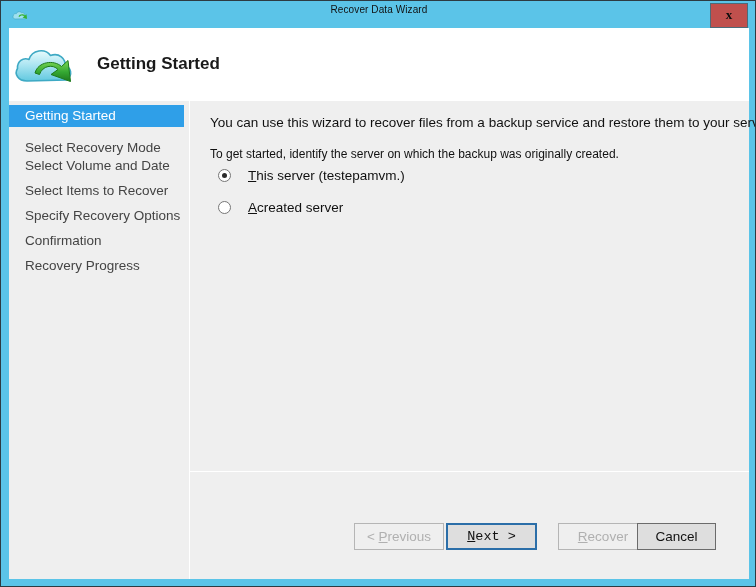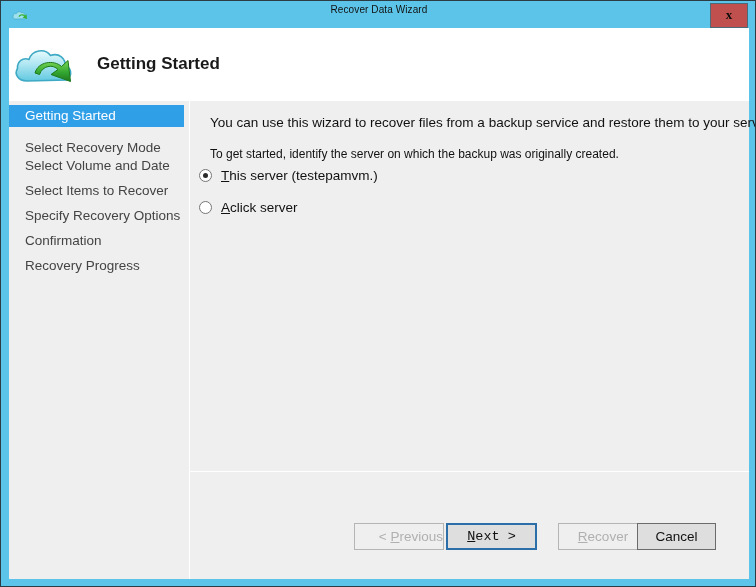--- a/index.html
+++ b/index.html
@@ -122,25 +122,26 @@
   }
   #prompt-text {
     position: absolute;
     left: 20px; top: 46px;
     font-size: 12px;
     color: #111111;
     white-space: nowrap;
   }
   .radio-row {
     position: absolute;
-    left: 9px;
+    left: 28px;
     height: 20px;
     display: flex;
     align-items: center;
     cursor: pointer;
+    gap: 8px;
   }
   .radio-mark {
     width: 13px; height: 13px;
     border-radius: 50%;
     border: 1px solid #767676;
     background: #ffffff;
     box-sizing: border-box;
     position: relative;
     flex: 0 0 auto;
   }
@@ -201,21 +202,21 @@
     color: #111111;
   }
   .btn.default {
     background: #dedede;
     border: 2px solid #2b6ea8;
     color: #111111;
     line-height: 23px;
     font-family: Liberation Mono, monospace;
   }
   .btn .acc { text-decoration: underline; }
-  #btn-previous { left: 164px; width: 90px; text-align: right; }
+  #btn-previous { left: 164px; width: 90px; }
   #btn-next     { left: 256px; width: 91px; }
   #btn-recover  { left: 352px; width: 90px; margin-left: 16px; }
   #btn-cancel   { left: 447px; width: 79px; }
 </style>
 </head>
 <body>
 
 <div id="window">
 
   <div id="titlebar">
@@ -263,21 +264,21 @@
       <div id="intro-text">You can use this wizard to recover files from a backup service and restore them to your server.</div>
       <div id="prompt-text">To get started, identify the server on which the backup was originally created.</div>
 
       <div class="radio-row" style="top:64px">
         <span class="radio-mark checked"></span>
         <span class="radio-label"><span class="acc">T</span><span>his server (testepamvm.)</span></span>
       </div>
 
       <div class="radio-row" style="top:96px">
         <span class="radio-mark"></span>
-        <span class="radio-label"><span class="acc">A</span><span>click server</span></span>
+        <span class="radio-label"><span class="acc">A</span><span>created server</span></span>
       </div>
 
       <div id="continue-text">To continue, click Next.</div>
     </div>
 
     <div id="footer-rule"></div>
     <div id="buttons">
       <div class="btn" id="btn-previous"><span>&lt; </span><span class="acc">P</span><span>revious</span></div>
       <div class="btn default" id="btn-next"><span class="acc">N</span><span>ext &gt;</span></div>
       <div class="btn" id="btn-recover"><span class="acc">R</span><span>ecover</span></div>

